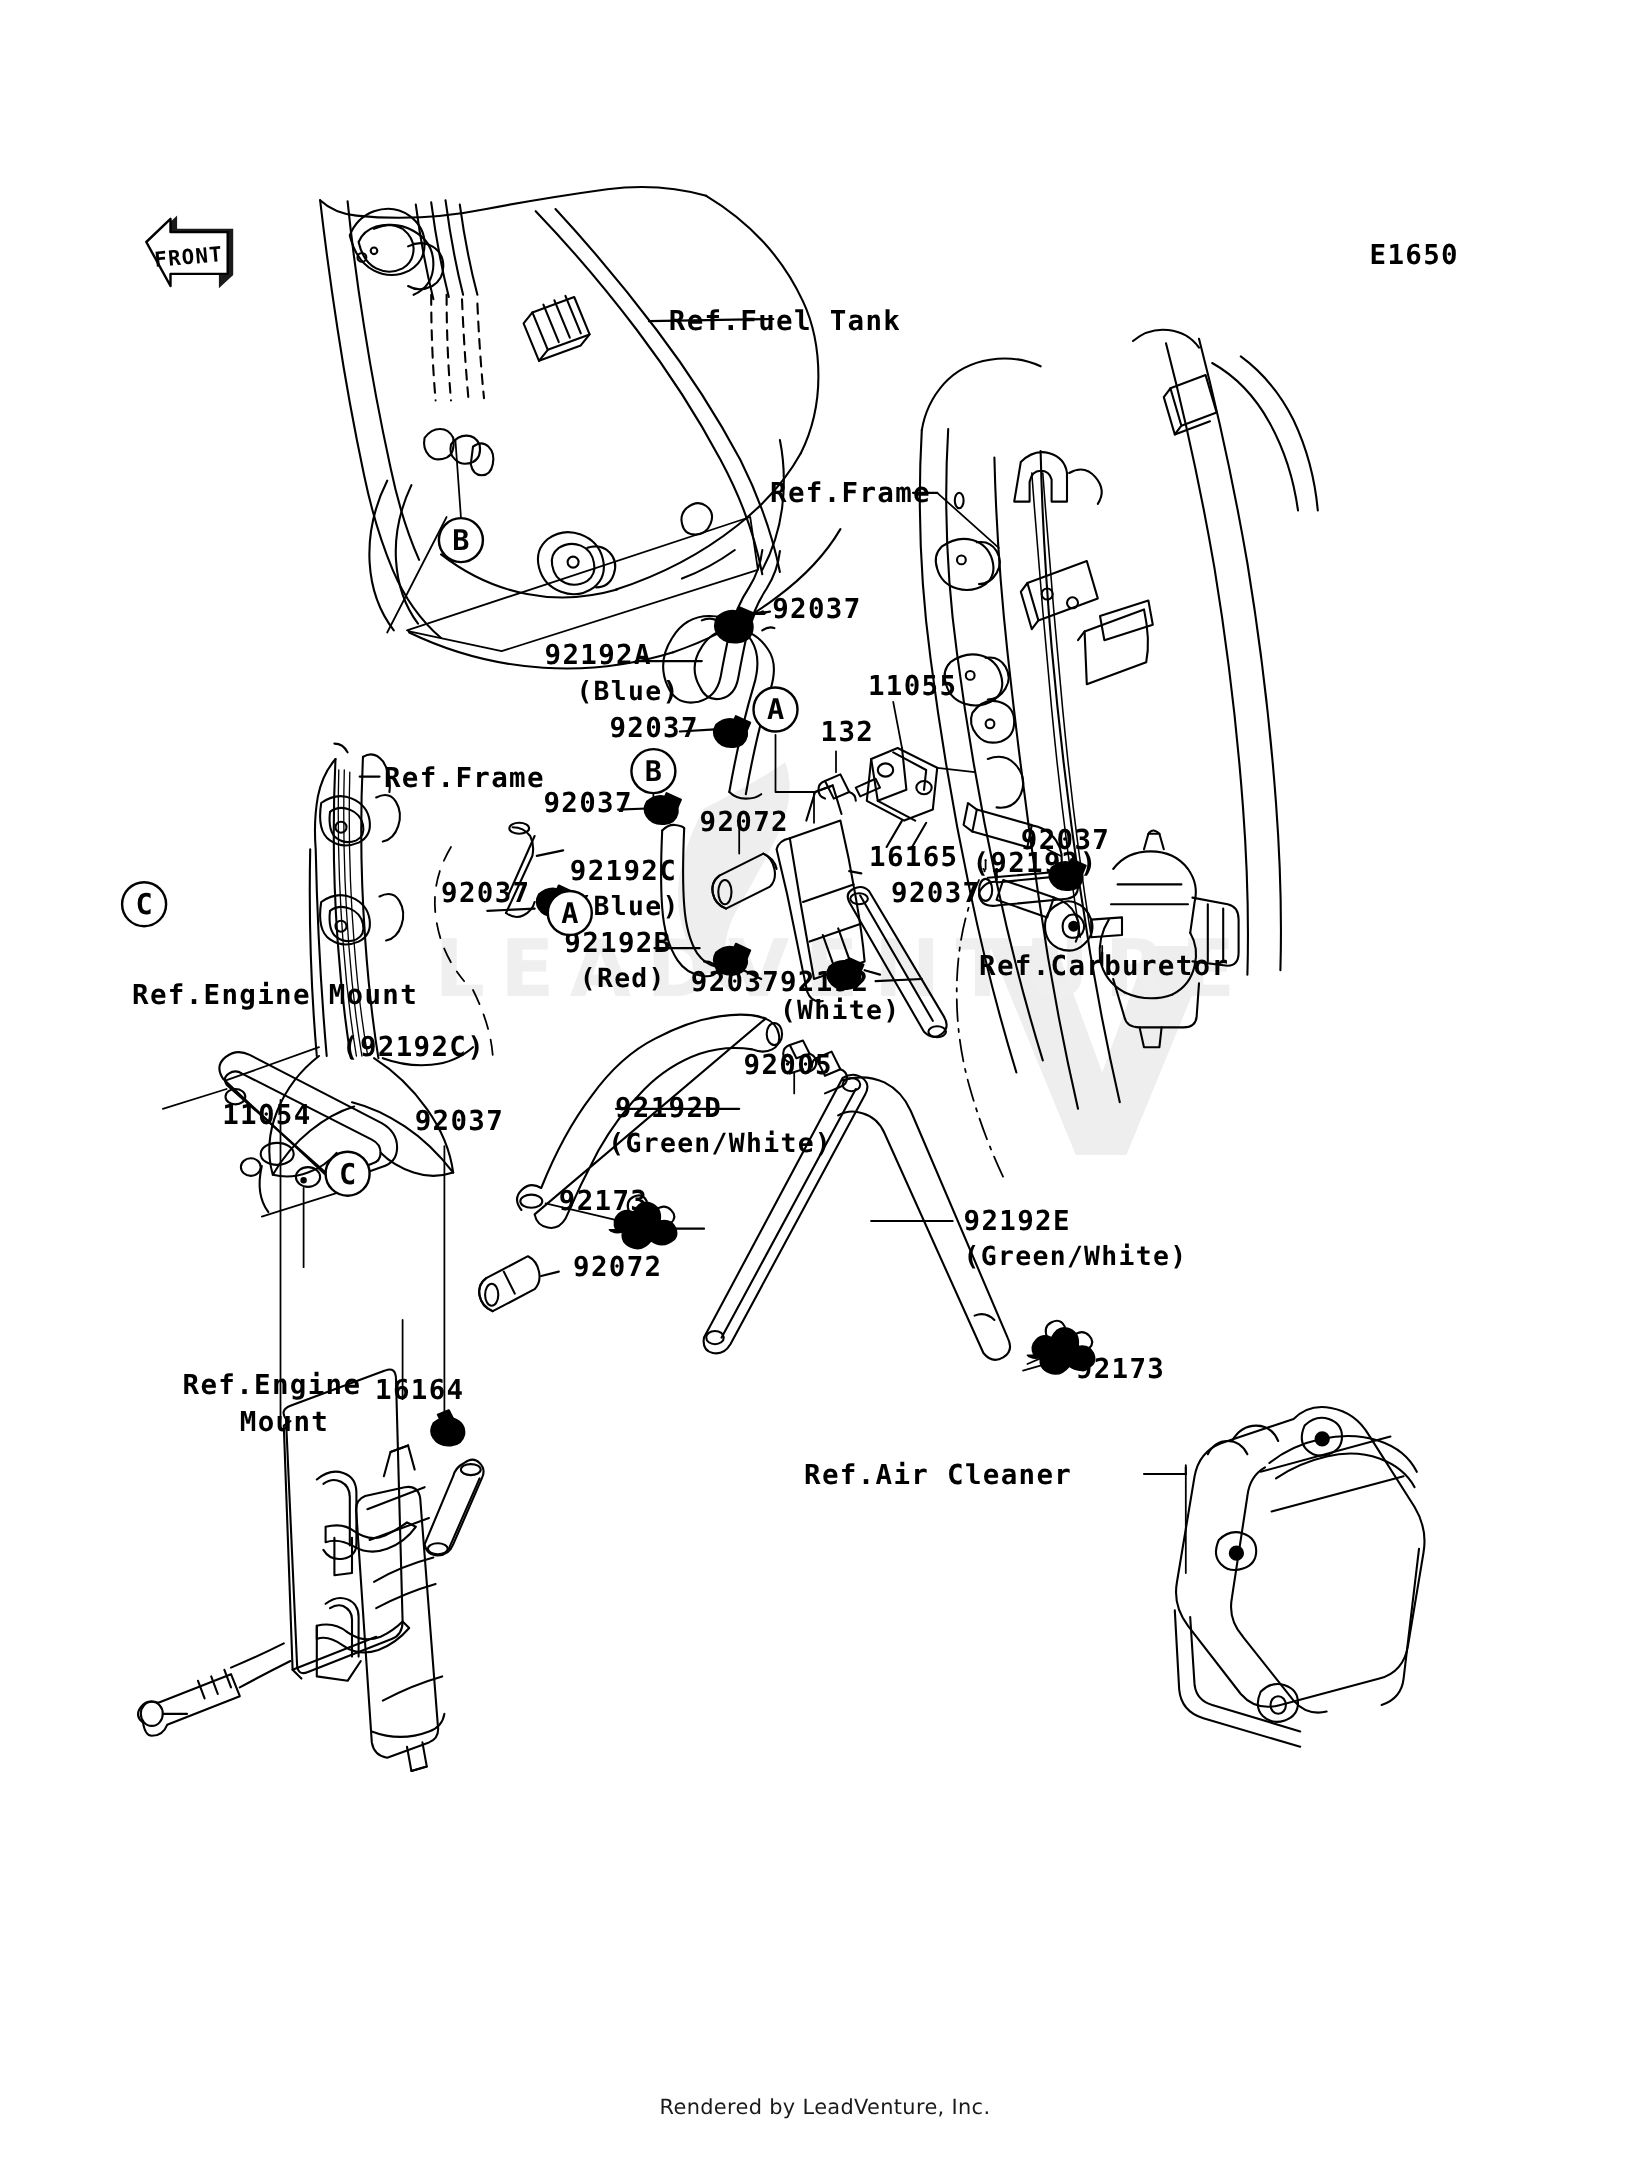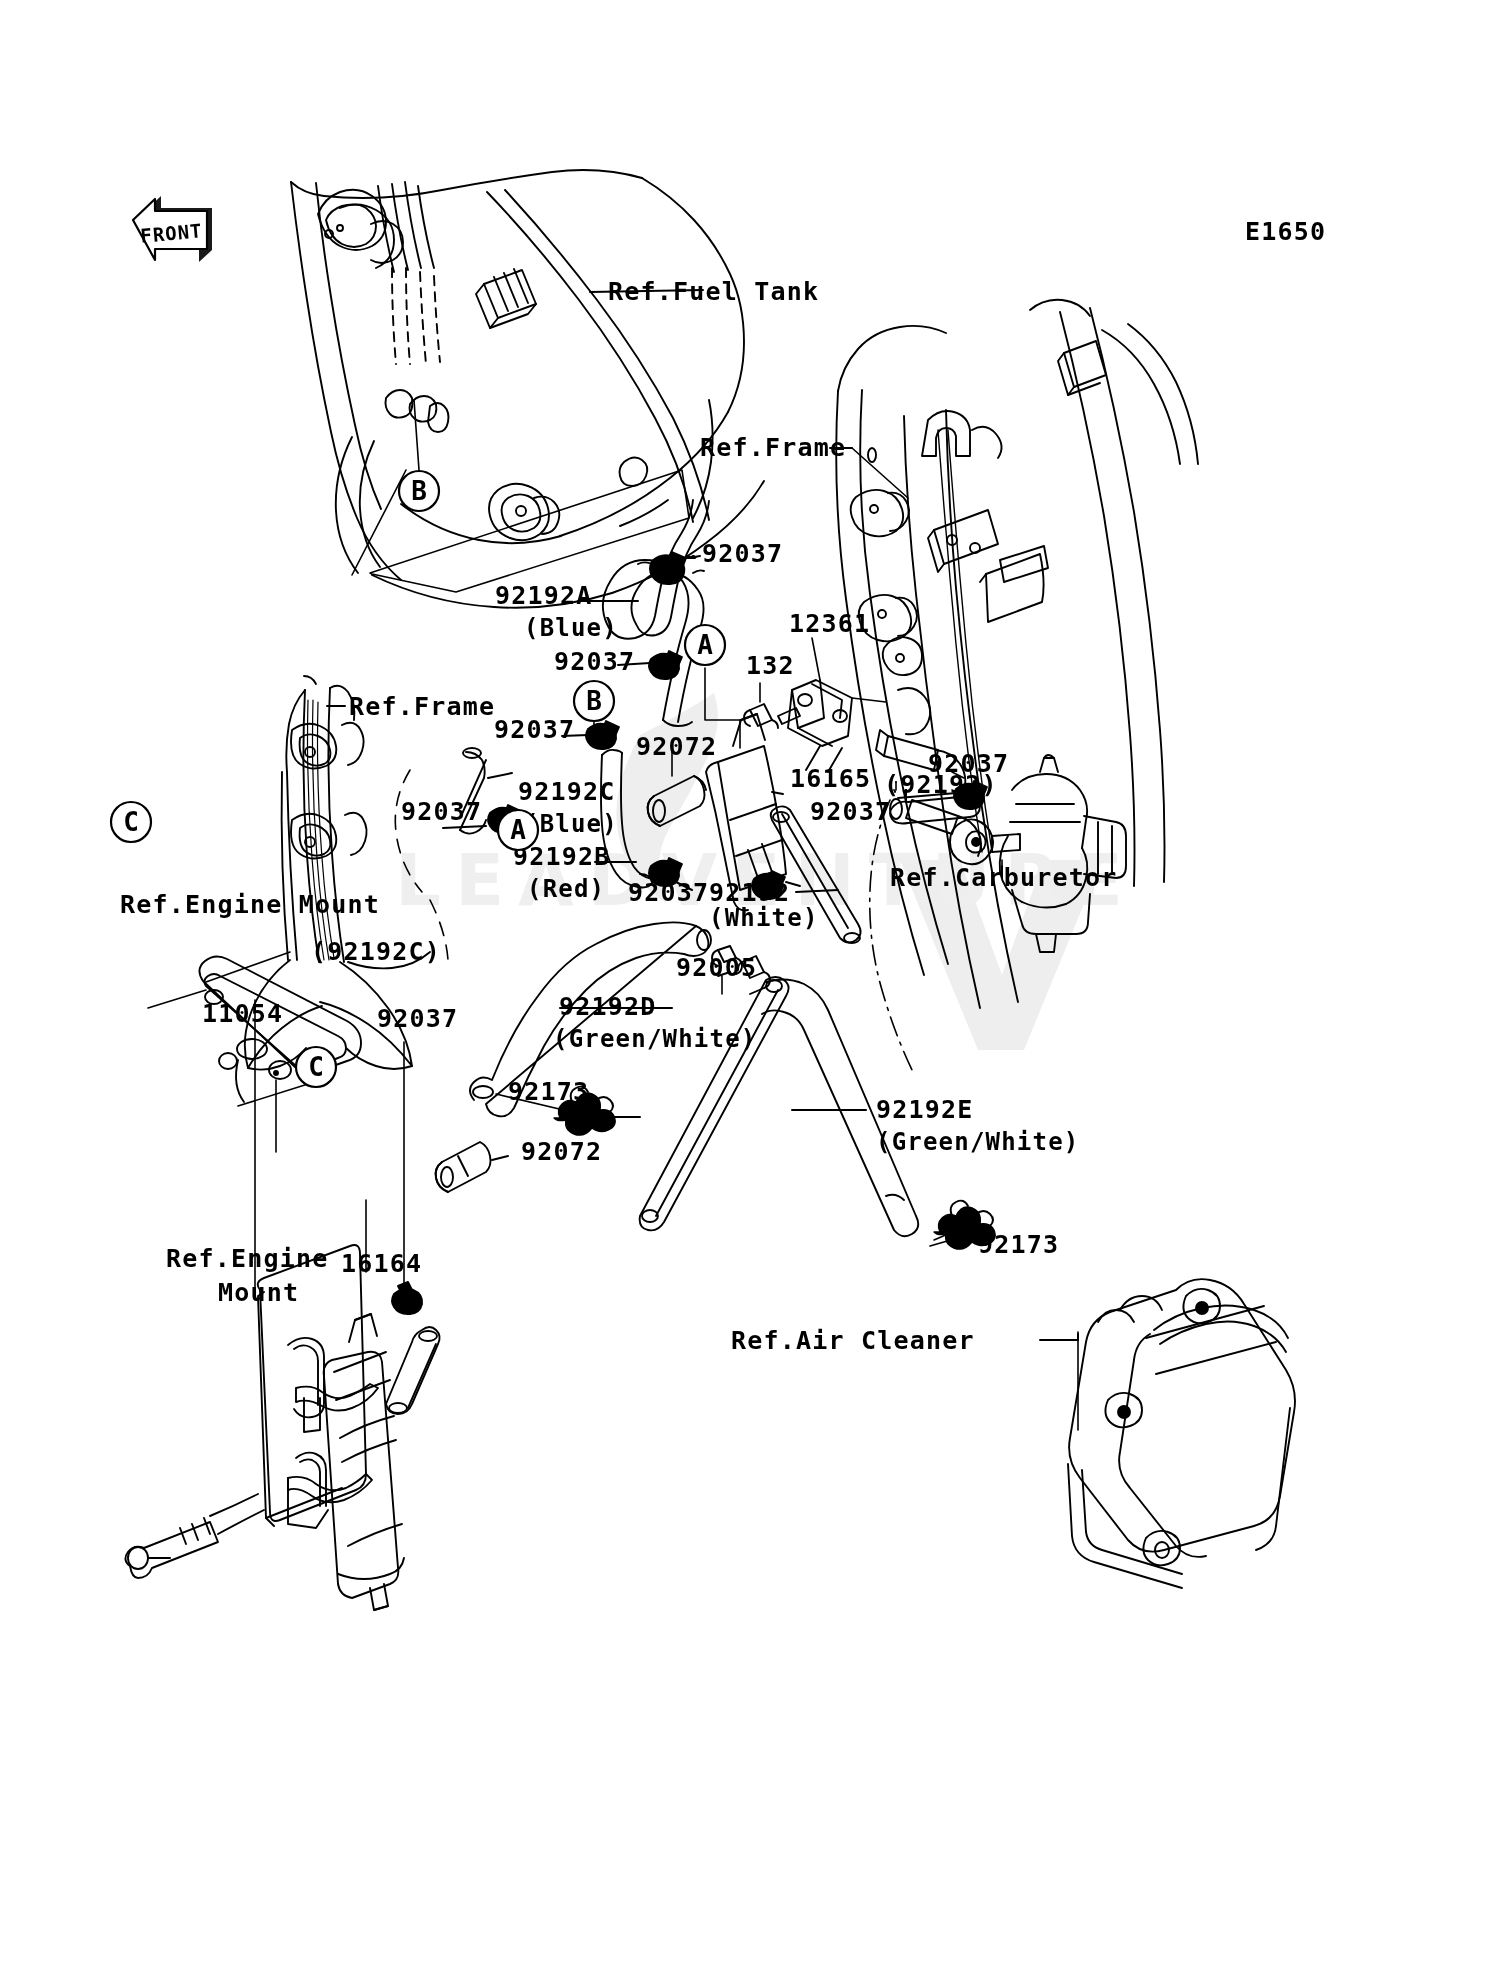--- a/index.html
+++ b/index.html
@@ -572,21 +572,21 @@
     <div class="lbl" style="left:166px; top:1243px;">Ref.Engine</div>
     <div class="lbl" style="left:218px; top:1277px;">Mount</div>
 
     <div class="lbl" style="left:702px; top:538px;">92037</div>
 
     <div class="lbl" style="left:495px; top:580px;">92192A</div>
     <div class="lbl sub" style="left:524px; top:613px;">(Blue)</div>
 
     <div class="lbl" style="left:554px; top:646px;">92037</div>
 
-    <div class="lbl" style="left:789px; top:608px;">12361</div>
+    <div class="lbl" style="left:789px; top:608px;">11055</div>
 
     <div class="lbl" style="left:746px; top:650px;">132</div>
 
     <div class="lbl" style="left:494px; top:714px;">92037</div>
 
     <div class="lbl" style="left:636px; top:731px;">92072</div>
 
     <div class="lbl" style="left:790px; top:763px;">16165</div>
 
     <div class="lbl" style="left:928px; top:748px;">92037</div>
@@ -643,14 +643,15 @@
     <g fill="#000" stroke="none" font-family="DejaVu Sans Mono, Liberation Mono, monospace" font-size="26" font-weight="bold" text-anchor="middle">
       <text x="419" y="500">B</text>
       <text x="705" y="654">A</text>
       <text x="594" y="710">B</text>
       <text x="131" y="831">C</text>
       <text x="518" y="839">A</text>
       <text x="316" y="1076">C</text>
     </g>
   </svg>
 
+  <div id="footer">Rendered by LeadVenture, Inc.</div>
 
 </div>
 
 </body></html>

